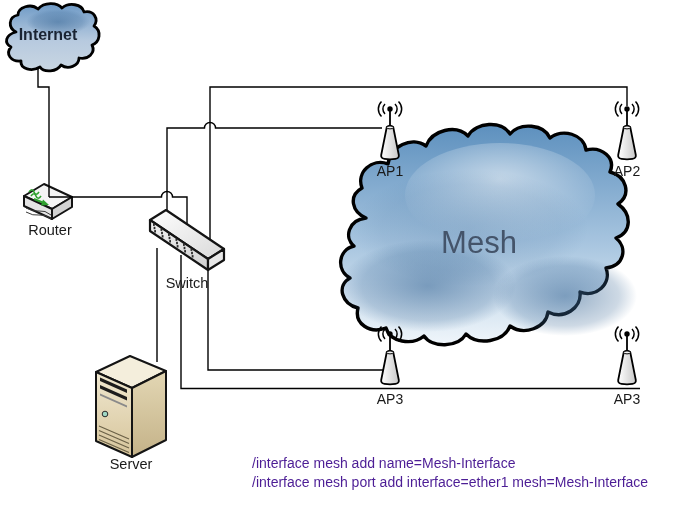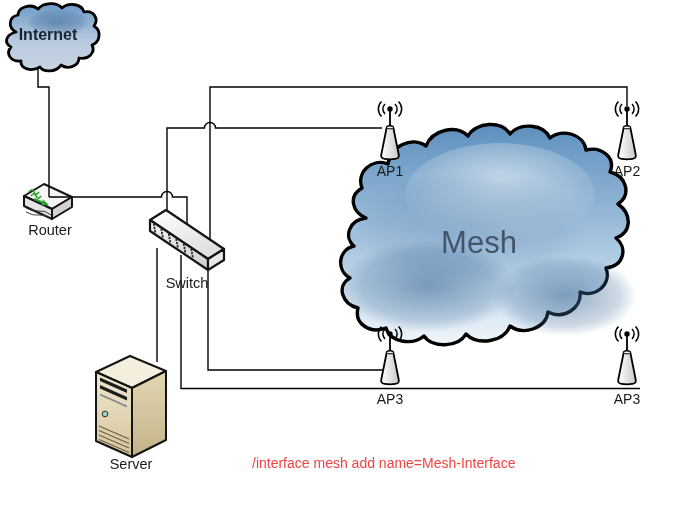--- a/index.html
+++ b/index.html
@@ -4,21 +4,21 @@
 <style>
   html,body{margin:0;padding:0;background:#fff;}
   .canvas{position:relative;width:673px;height:514px;background:#fff;overflow:hidden;
           font-family:"Liberation Sans",sans-serif;border-radius:7px;}
   .canvas svg{position:absolute;left:0;top:0;}
   .dev-label{font-family:"Liberation Sans",sans-serif;font-size:14.5px;fill:#1a1a1a;}
   .ap-label{font-family:"Liberation Sans",sans-serif;font-size:14px;fill:#1a1a1a;}
   .internet-label{font-family:"Liberation Sans",sans-serif;font-size:16px;font-weight:bold;}
   .mesh-label{font-family:"Liberation Sans",sans-serif;font-size:31px;}
   .commands{position:absolute;left:252px;top:454px;font-size:14px;line-height:18.6px;
-            color:#ef4444;white-space:nowrap;}
+            color:#4c1d95;white-space:nowrap;}
 </style>
 </head>
 <body>
 
 <div class="canvas">
 <svg width="673" height="514" viewBox="0 0 673 514">
   <defs>
     <linearGradient id="gCloudBig" x1="0" y1="0" x2="0" y2="1">
       <stop offset="0" stop-color="#5D90BE"></stop>
       <stop offset="0.55" stop-color="#A9C6E0"></stop>
@@ -161,14 +161,15 @@
   <text class="dev-label" x="187" y="288" text-anchor="middle">Switch</text>
   <text class="dev-label" x="131" y="469" text-anchor="middle">Server</text>
   <text class="ap-label" x="390" y="176" text-anchor="middle">AP1</text>
   <text class="ap-label" x="627" y="176" text-anchor="middle">AP2</text>
   <text class="ap-label" x="390" y="404" text-anchor="middle">AP3</text>
   <text class="ap-label" x="627" y="404" text-anchor="middle">AP3</text>
 </svg>
 
   <div class="commands">
     <div>/interface mesh add name=Mesh-Interface</div>
+    <div>/interface mesh port add interface=ether1 mesh=Mesh-Interface</div>
   </div>
 </div>
 
 </body></html>

